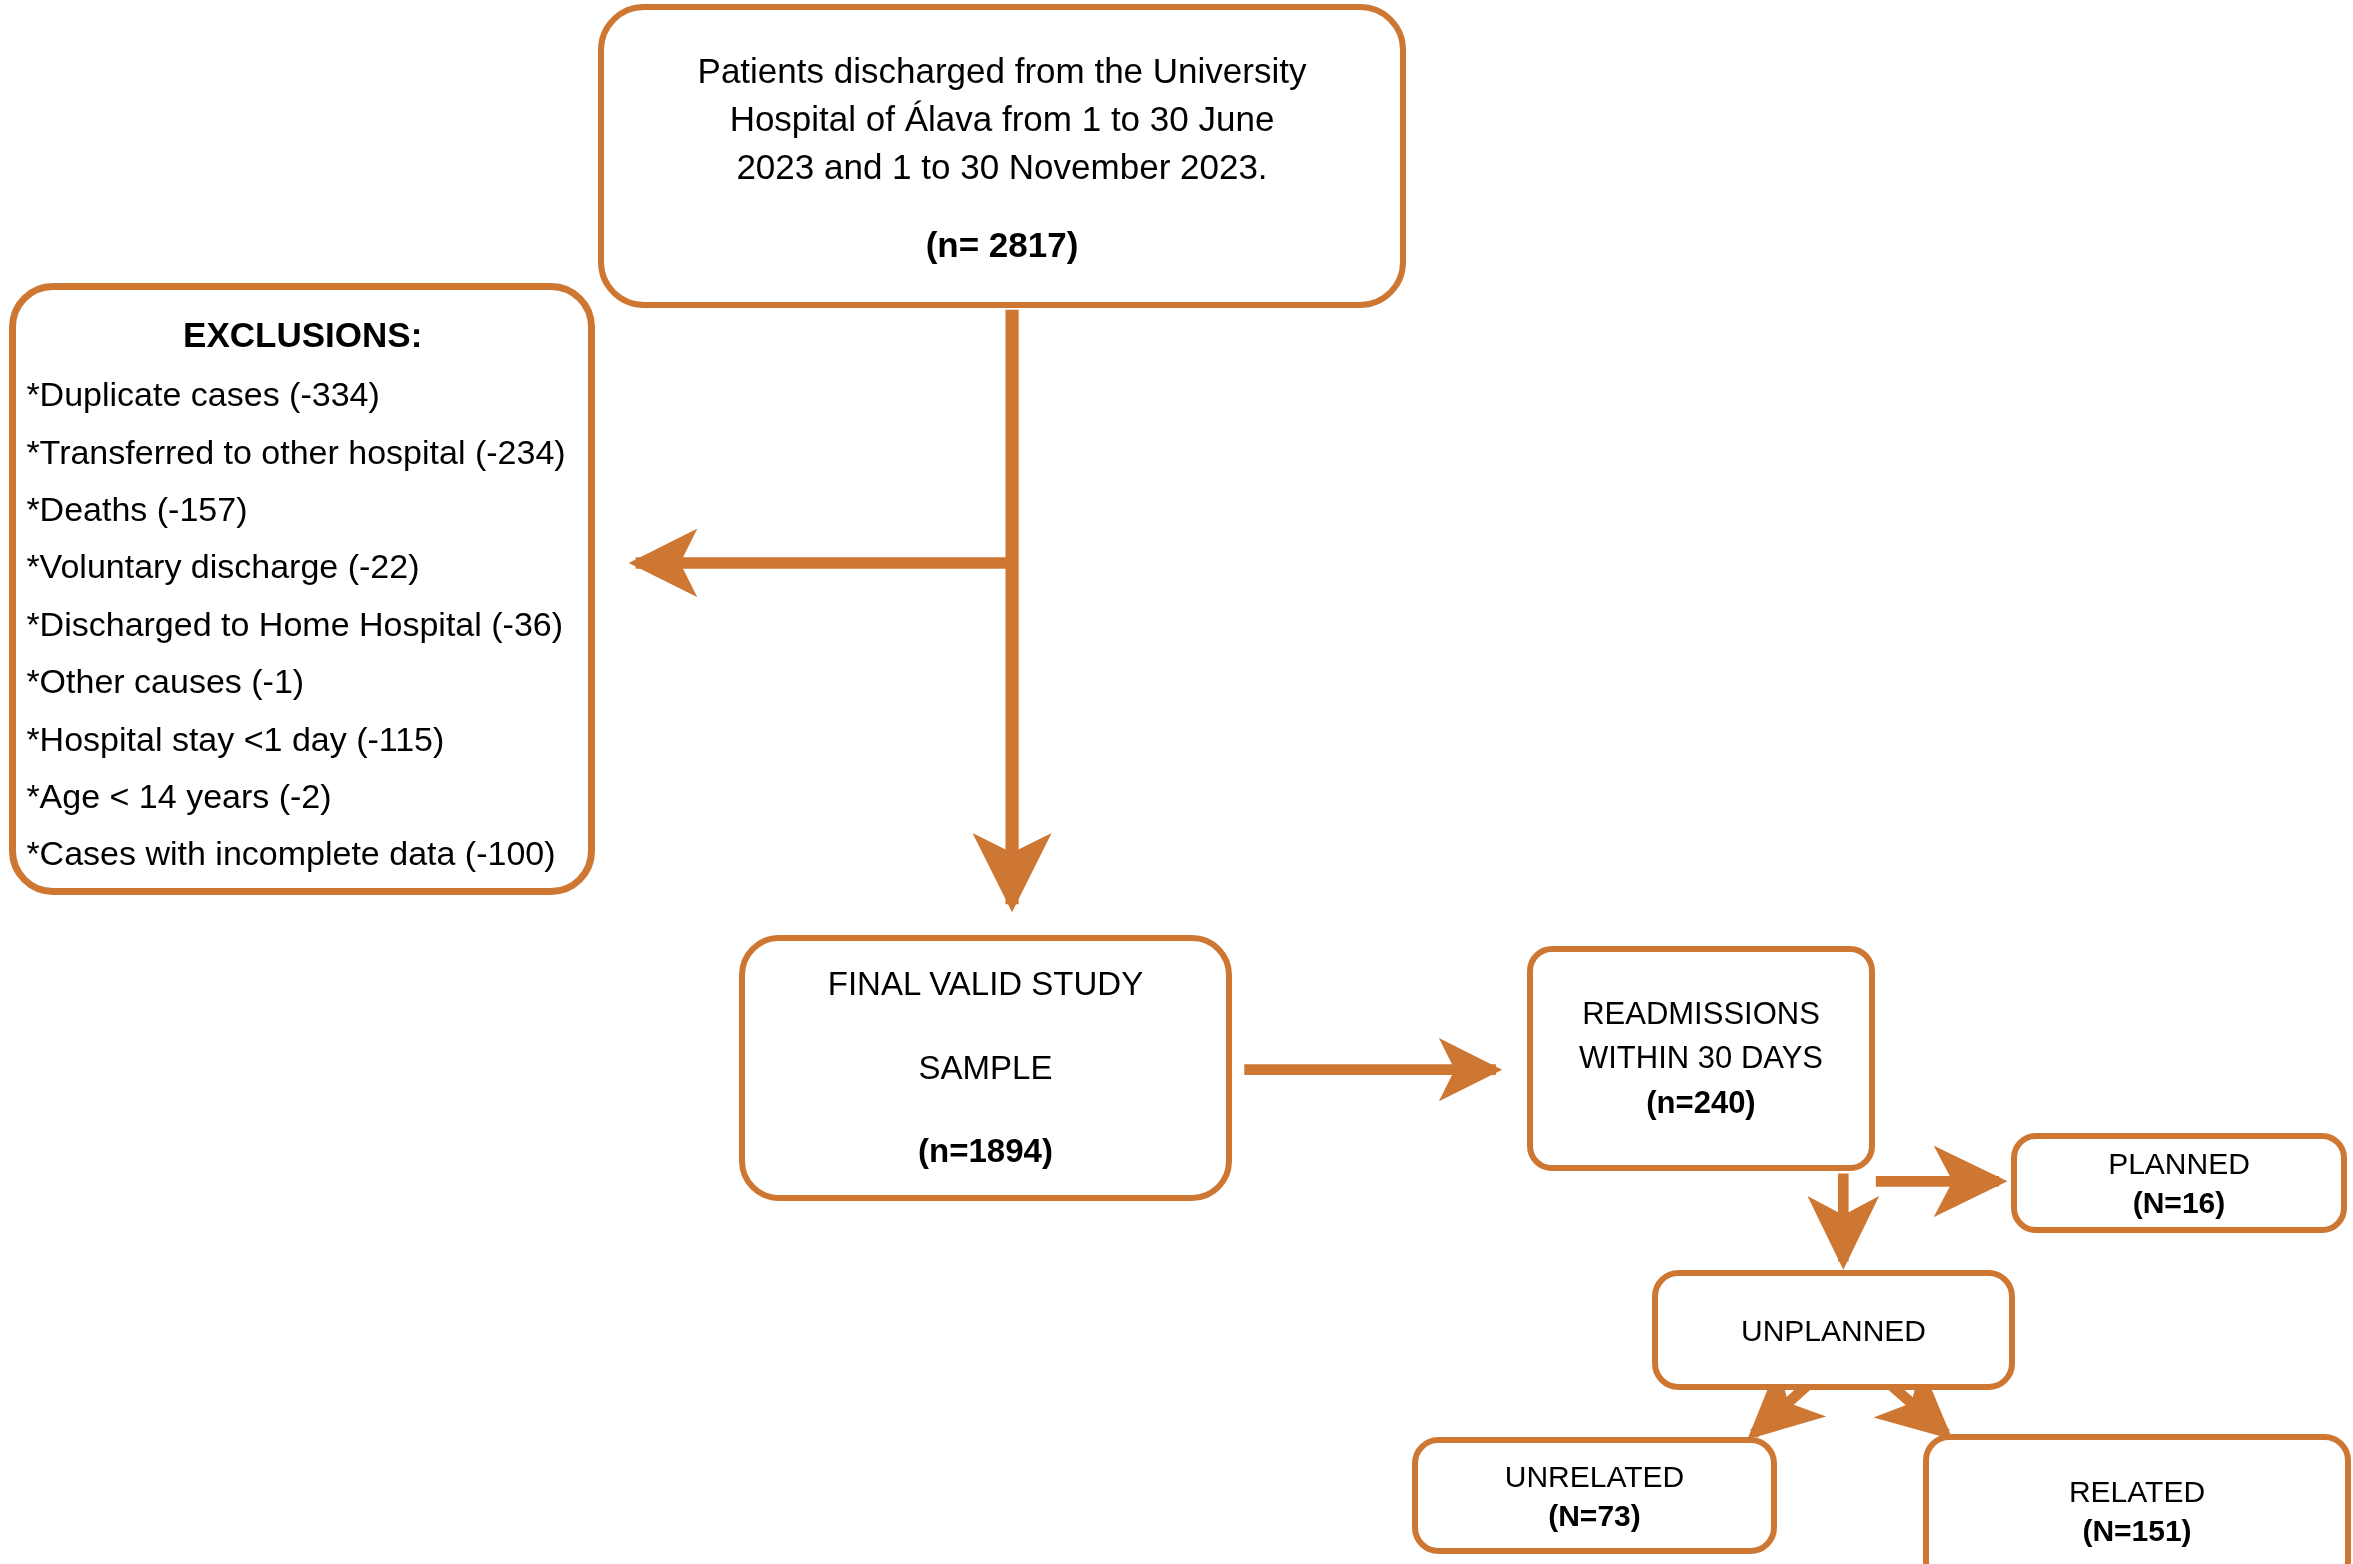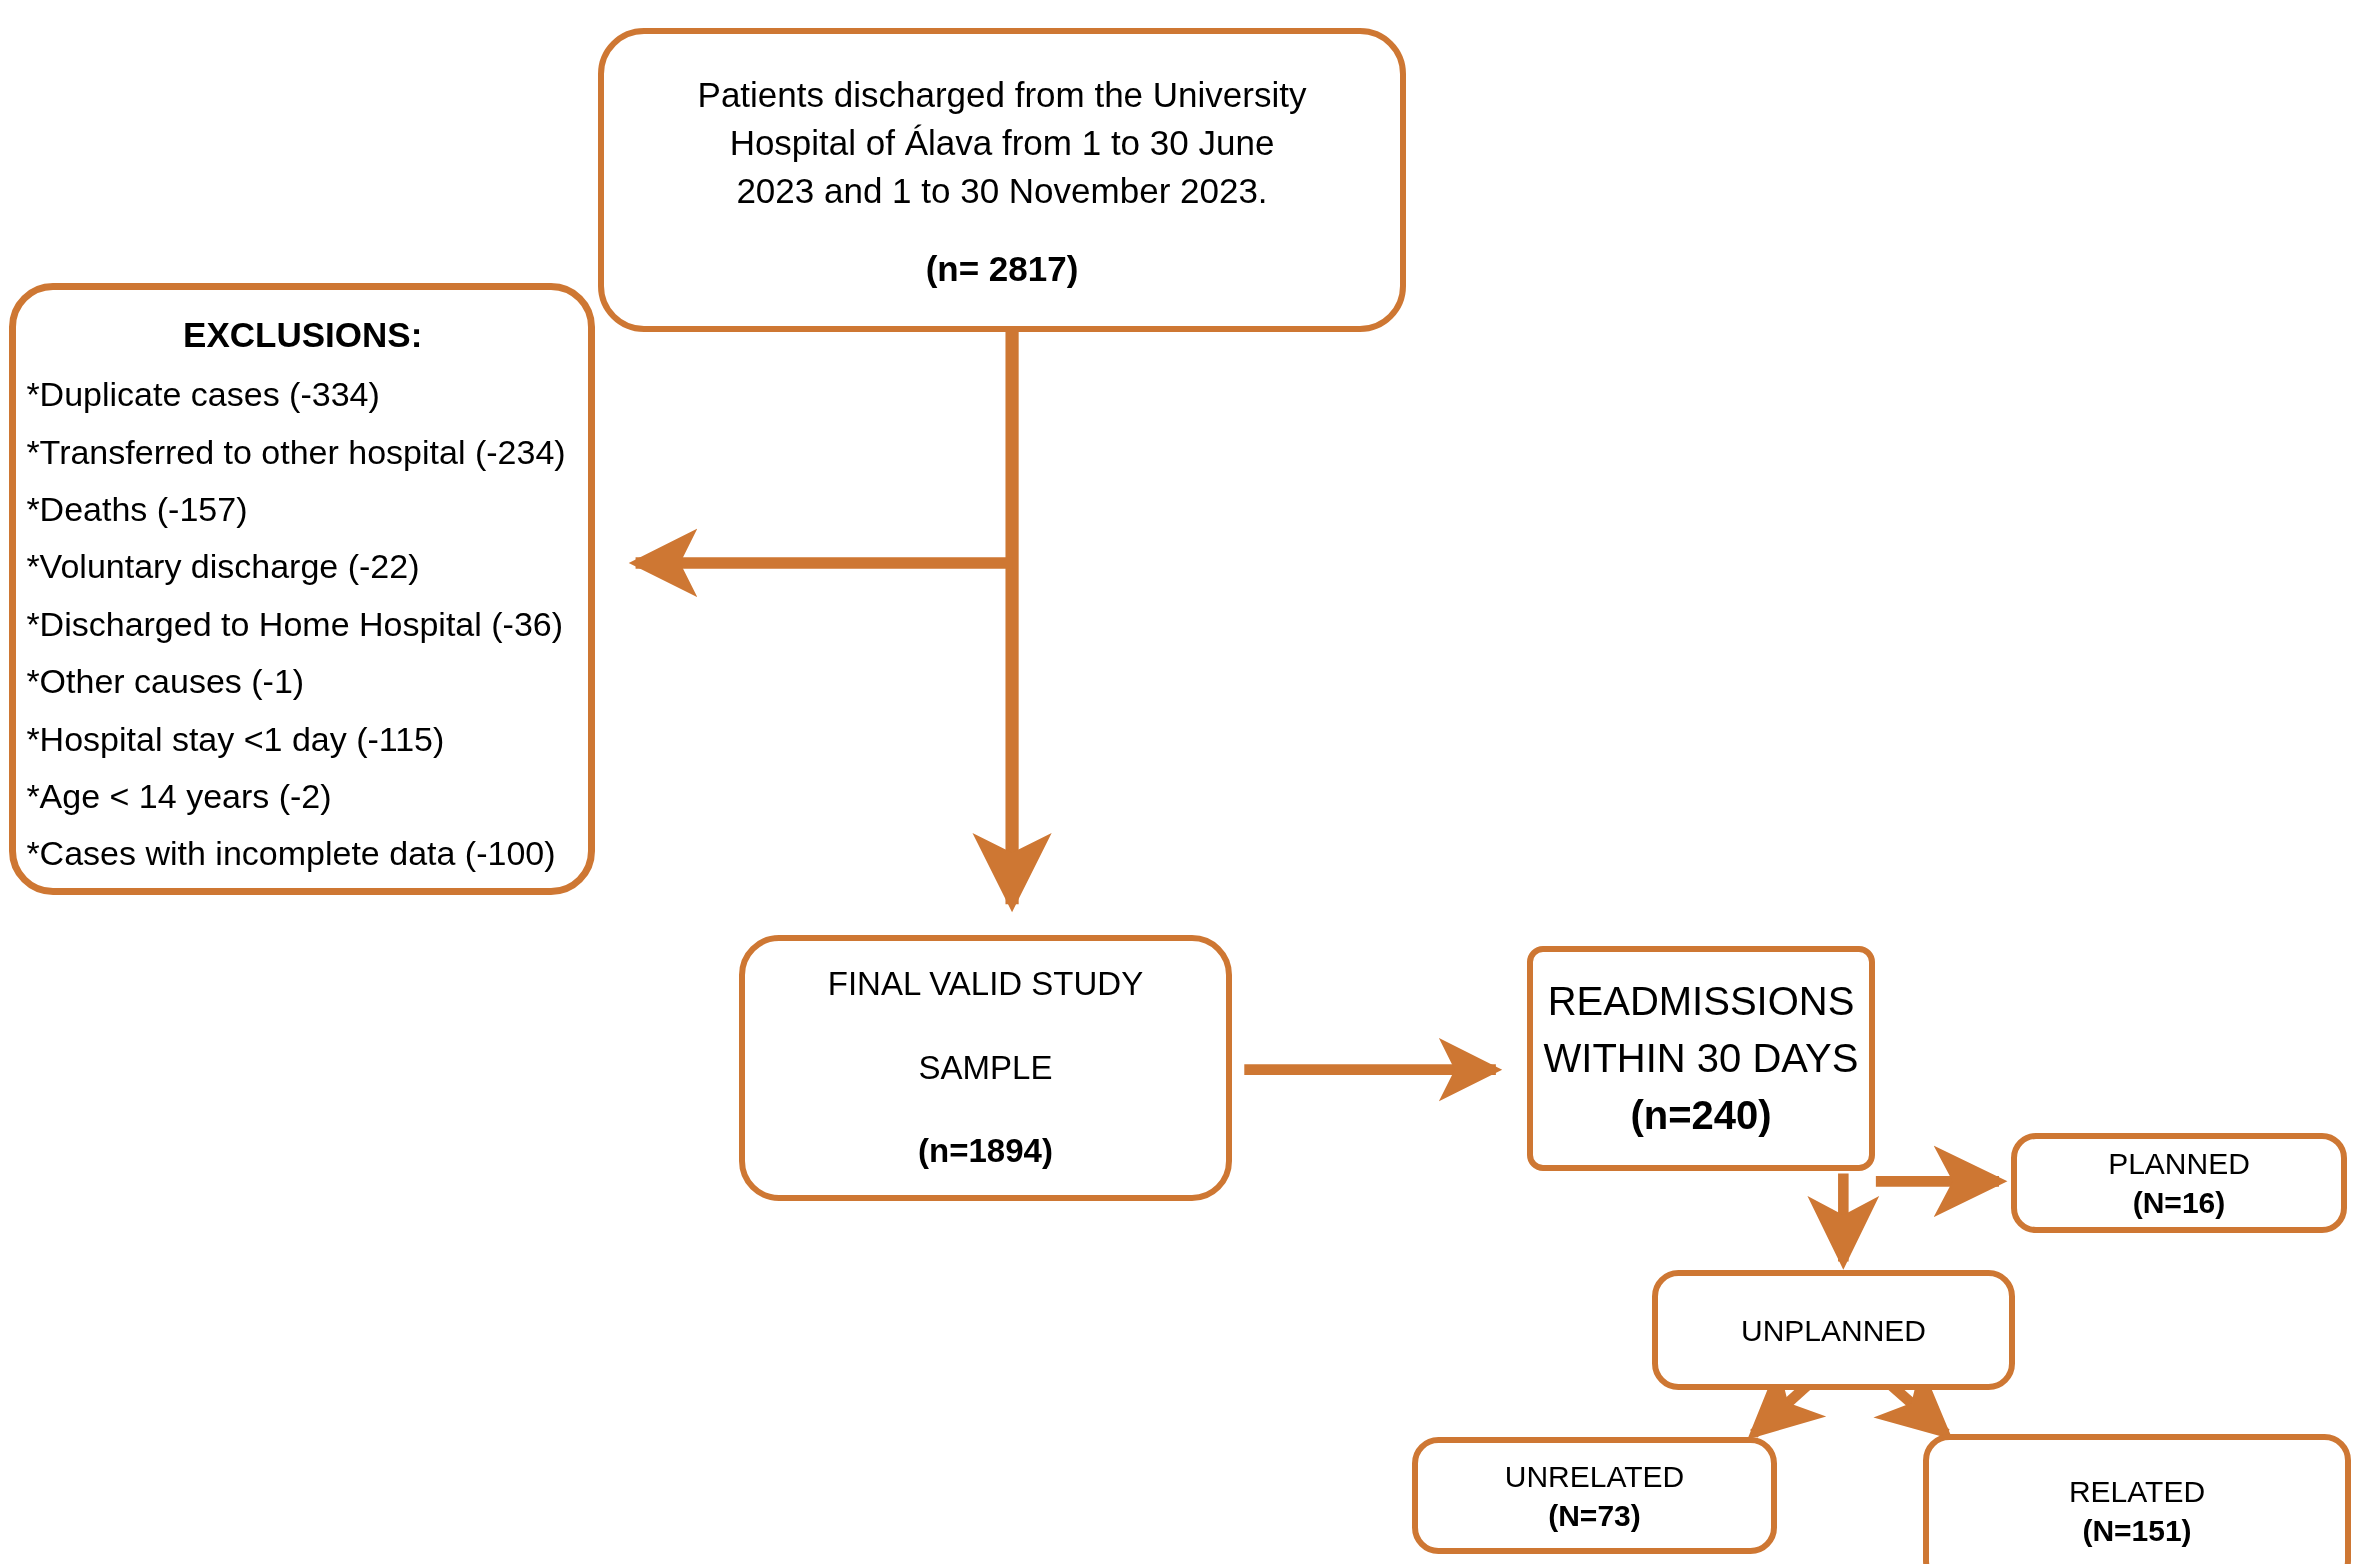--- a/index.html
+++ b/index.html
@@ -27,21 +27,20 @@
   .node .line{display:block;width:100%;}
   .bold{font-weight:bold;}
   .spacer{height:0.85em;}
 
   
   #node-source{
     left:598px;top:4.4px;width:808px;height:304px;
     font-size:35px;line-height:1.38;
     padding:8.8px 30px 5.3px 30px;
     border-radius:46px;
-    margin-top:24px;
   }
   #node-exclusions{
     left:8.8px;top:283px;width:586px;height:612px;
     align-items:flex-start;justify-content:space-between;
     text-align:left;
     padding:19.4px 8.8px 8.8px 10.6px;
     font-size:34px;line-height:1.46;
     border-radius:44px;
     border-width:7px;
   }
@@ -50,22 +49,22 @@
     margin-bottom:1.8px;
   }
   #node-final{
     left:739px;top:935px;width:493px;height:266px;
     font-size:33px;line-height:1.42;
     border-radius:40px;
     gap:37px;
   }
   #node-readmissions{
     left:1527px;top:946px;width:348px;height:225px;
-    font-size:40px;line-height:1.42;
-    border-radius:16px;
+    font-size:31px;line-height:1.42;
+    border-radius:25px;
   }
   #node-planned{
     left:2011px;top:1133px;width:336px;height:100px;
     font-size:30px;line-height:1.30;
     border-radius:25px;
   }
   #node-unplanned{
     left:1652px;top:1270px;width:363px;height:120px;
     font-size:30px;line-height:1.30;
     border-radius:26.4px;

